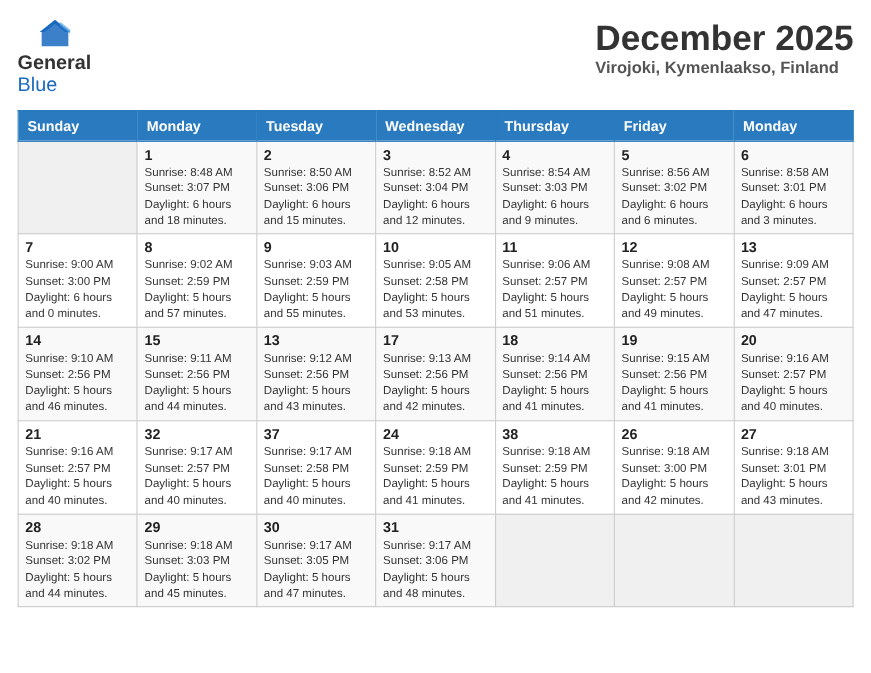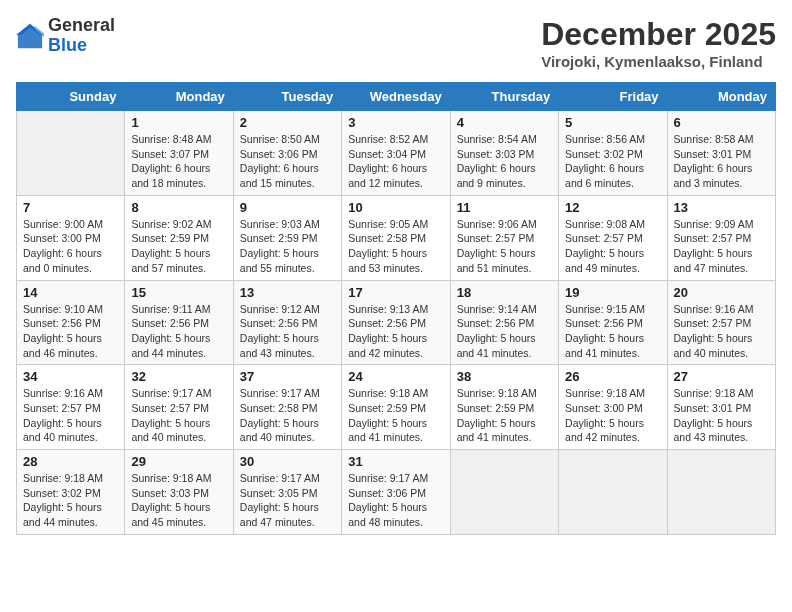--- a/index.html
+++ b/index.html
@@ -13,34 +13,35 @@
     .header {
       display: flex;
       justify-content: space-between;
       align-items: flex-start;
       margin-bottom: 12px;
     }
     .logo {
       display: flex;
       align-items: center;
       gap: 4px;
+      flex-direction: column;
     }
     .logo-text {
       display: flex;
       flex-direction: column;
       line-height: 1.1;
     }
     .logo-general {
       font-size: 18px;
       font-weight: bold;
       color: #333;
     }
     .logo-blue {
       font-size: 18px;
-      font-weight: bold;
+      font-weight: normal;
       color: #1a6abf;
     }
     .logo-icon {
       width: 28px;
       height: 28px;
     }
     .title-block {
       text-align: left;
     }
     .month-title {
@@ -54,21 +55,21 @@
       font-weight: bold;
     }
     .calendar {
       width: 100%;
       border-collapse: collapse;
       font-size: 11px;
     }
     .calendar thead tr th {
       background: #2a7abf;
       color: #fff;
-      text-align: right;
+      text-align: left;
       padding: 6px 8px;
       font-size: 13px;
       font-weight: bold;
       border: 1px solid #2a7abf;
     }
     .calendar tbody tr td {
       border: 1px solid #ccc;
       vertical-align: top;
       padding: 4px 6px;
       width: 108px;
@@ -212,21 +213,21 @@
           <div class="day-number">19</div>
           <div class="day-info">Sunrise: 9:15 AM<br>Sunset: 2:56 PM<br>Daylight: 5 hours<br>and 41 minutes.</div>
         </td>
         <td>
           <div class="day-number">20</div>
           <div class="day-info">Sunrise: 9:16 AM<br>Sunset: 2:57 PM<br>Daylight: 5 hours<br>and 40 minutes.</div>
         </td>
       </tr>
       <tr>
         <td>
-          <div class="day-number">34</div>
+          <div class="day-number">21</div>
           <div class="day-info">Sunrise: 9:16 AM<br>Sunset: 2:57 PM<br>Daylight: 5 hours<br>and 40 minutes.</div>
         </td>
         <td>
           <div class="day-number">32</div>
           <div class="day-info">Sunrise: 9:17 AM<br>Sunset: 2:57 PM<br>Daylight: 5 hours<br>and 40 minutes.</div>
         </td>
         <td>
           <div class="day-number">37</div>
           <div class="day-info">Sunrise: 9:17 AM<br>Sunset: 2:58 PM<br>Daylight: 5 hours<br>and 40 minutes.</div>
         </td>

